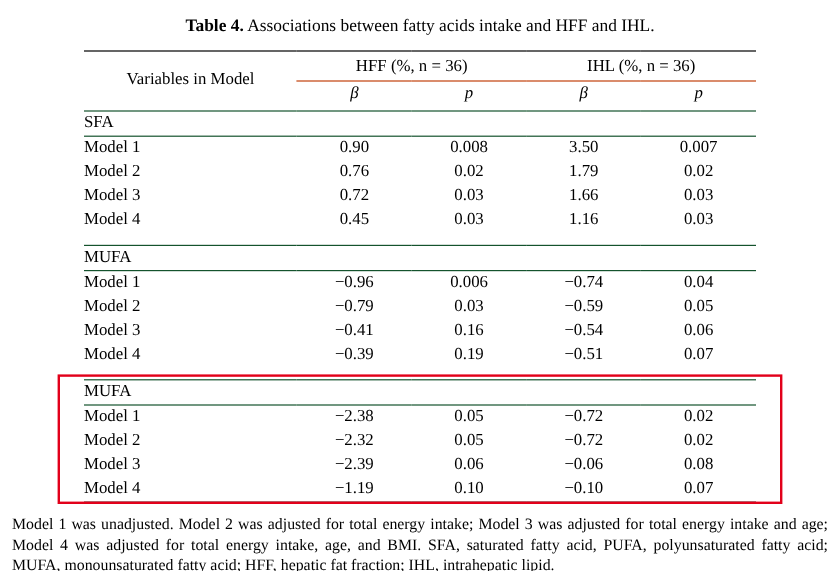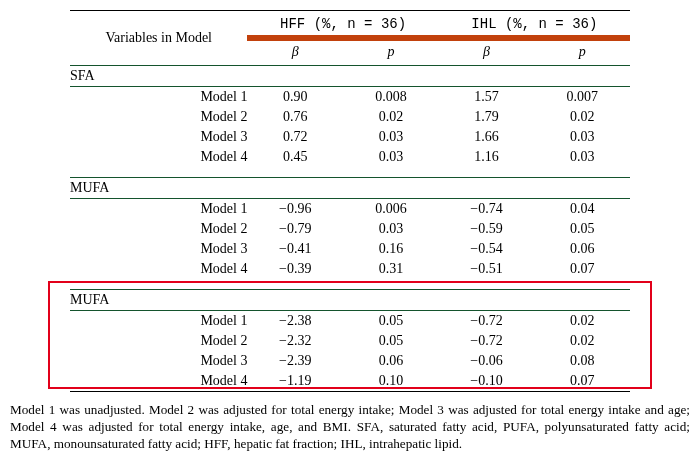--- a/index.html
+++ b/index.html
@@ -62,40 +62,38 @@
     padding: 6px 4px 6px 4px !important;
     width: 172px;
   }
   .hdr-group {
     text-align: center;
     font-weight: bold;
     font-size: 14px;
     padding: 5px 0 3px 0 !important;
   }
   .grp-underline {
-    border-bottom: 6px solid #c2410c;
-    font-family: Liberation Mono, monospace;
+    border-bottom: 1px solid #c2410c;
   }
   .hdr-sub {
     text-align: center;
     font-style: italic;
     font-size: 14px;
     padding: 3px 0 5px 0 !important;
   }
   .sec-label td {
     padding: 6px 0 5px 0 !important;
   }
   .sec-name {
     padding-left: 46px !important;
     font-size: 14px;
   }
   .model-name {
     padding-left: 46px !important;
     font-size: 14px;
-    text-align: right;
   }
   tbody.data tr td {
     padding: 2px 0 2px 0 !important;
   }
   td.num {
     text-align: center;
     font-size: 14px;
     width: 97px;
     margin-top: 13px;
   }
@@ -114,20 +112,23 @@
     text-align: justify;
     margin: 8px 0 0 0;
     padding: 0 2px;
   }
 </style>
 </head>
 <body>
 
 <div class="page">
 
+  <div class="caption">
+    <span class="cap-label">Table 4.</span><span> Associations between fatty acids intake and HFF and IHL.</span>
+  </div>
 
   <div class="table-wrap">
     <table class="assoc">
       <colgroup>
         <col style="width:172px">
         <col style="width:97px">
         <col style="width:97px">
         <col style="width:97px">
         <col style="width:97px">
       </colgroup>
@@ -151,21 +152,21 @@
           <td class="sec-name">SFA</td>
           <td class="num"></td>
           <td class="num"></td>
           <td class="num"></td>
           <td class="num"></td>
         </tr>
         <tr class="rule-mid">
           <td class="model-name">Model 1</td>
           <td class="num">0.90</td>
           <td class="num">0.008</td>
-          <td class="num">1.57</td>
+          <td class="num">3.50</td>
           <td class="num">0.007</td>
         </tr>
         <tr>
           <td class="model-name">Model 2</td>
           <td class="num">0.76</td>
           <td class="num">0.02</td>
           <td class="num">1.79</td>
           <td class="num">0.02</td>
         </tr>
         <tr>
@@ -212,21 +213,21 @@
         <tr>
           <td class="model-name">Model 3</td>
           <td class="num">−0.41</td>
           <td class="num">0.16</td>
           <td class="num">−0.54</td>
           <td class="num">0.06</td>
         </tr>
         <tr>
           <td class="model-name">Model 4</td>
           <td class="num">−0.39</td>
-          <td class="num">0.31</td>
+          <td class="num">0.19</td>
           <td class="num">−0.51</td>
           <td class="num">0.07</td>
         </tr>
         <tr class="spacer-row">
             <td colspan="5"></td>
           </tr>
       </tbody>
 
       <tbody class="data">
         <tr class="rule-mid sec-label">

